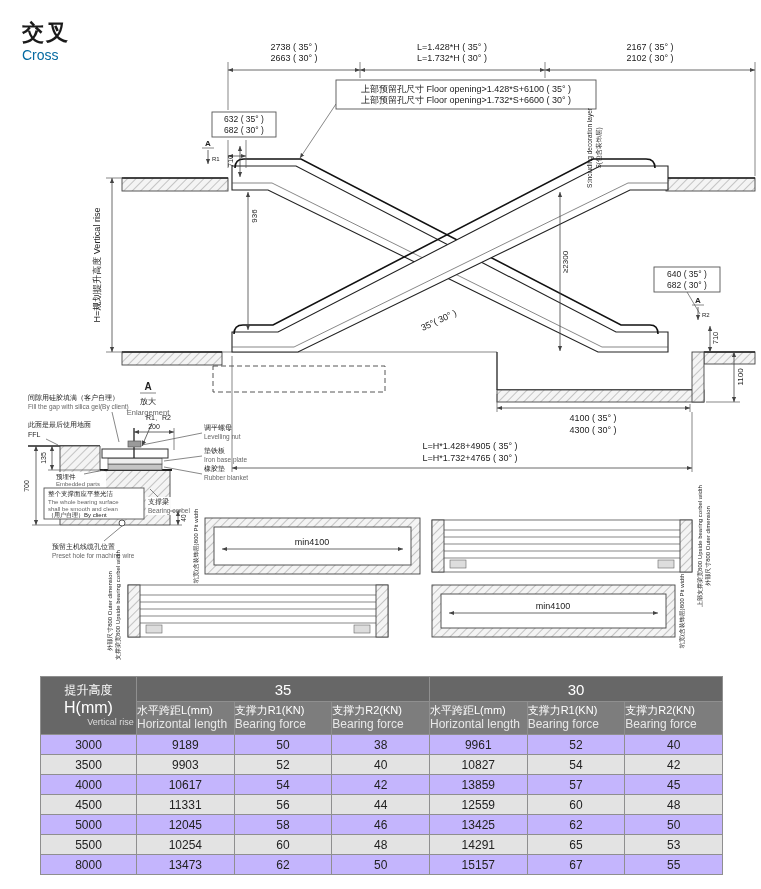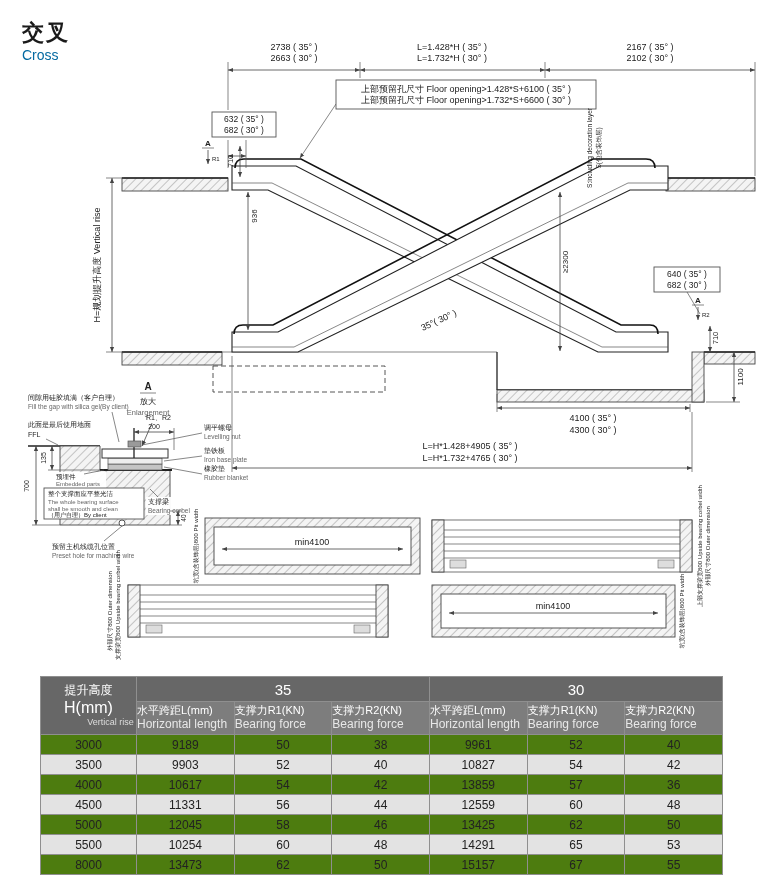--- a/index.html
+++ b/index.html
@@ -28,21 +28,21 @@
              table-layout:fixed;}
   .spec th,.spec td{border:1px solid #8f8f8f;padding:0;}
   .spec .grp{background:#676767;color:#fff;font-size:15px;font-weight:normal;height:24px;text-align:center;}
   .spec .rise{background:#676767;color:#fff;font-weight:normal;}
   .spec .rise .rz{font-size:12px;line-height:1.2;}
   .spec .rise .ru{font-size:16px;line-height:1.2;}
   .spec .rise .re{font-size:9px;color:#ddd;line-height:1.2;padding-left:44px;}
   .spec .sub th{background:#7d7d7d;color:#fff;font-weight:normal;height:32px;text-align:left;}
   .spec .sub th div{font-size:11px;line-height:1.2;}
   .spec .sub th .en{font-size:12px;color:#e8e8e8;}
-  .spec tbody td{text-align:center;font-size:12px;height:19px;color:#222;background:#4d7c0f;}
+  .spec tbody td{text-align:center;font-size:12px;height:19px;color:#222;background:#c4b5fd;}
   .spec tbody tr:nth-child(even) td{background:#e3e3e3;}
 </style>
 </head>
 <body>
 
 <div class="page">
 
   <div class="title-block">
     <div class="title-zh">交叉</div>
     <div class="title-en">Cross</div>
@@ -358,21 +358,21 @@
           <td>54</td>
           <td>42</td>
       </tr>
       <tr>
         <td>4000</td>
           <td>10617</td>
           <td>54</td>
           <td>42</td>
           <td>13859</td>
           <td>57</td>
-          <td>36</td>
+          <td>45</td>
       </tr>
       <tr>
         <td>4500</td>
           <td>11331</td>
           <td>56</td>
           <td>44</td>
           <td>12559</td>
           <td>60</td>
           <td>48</td>
       </tr>

